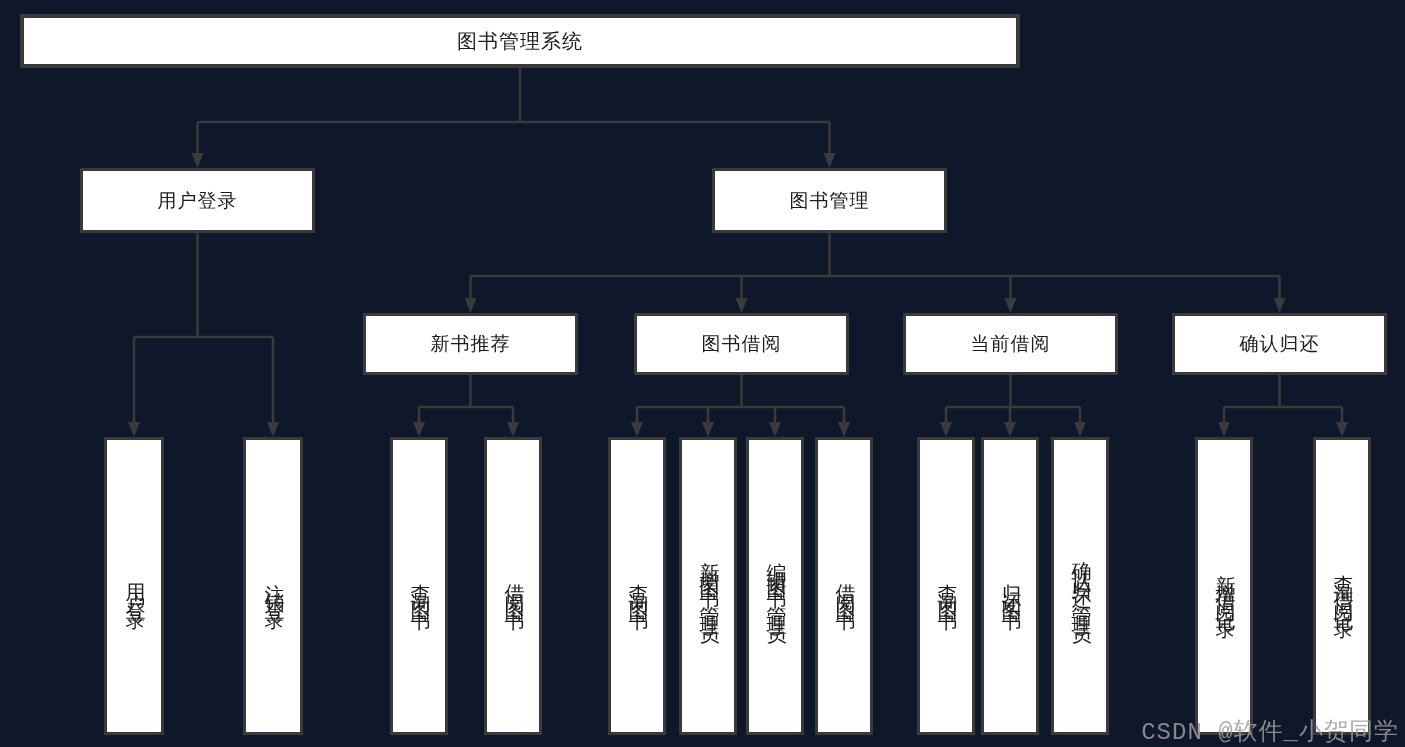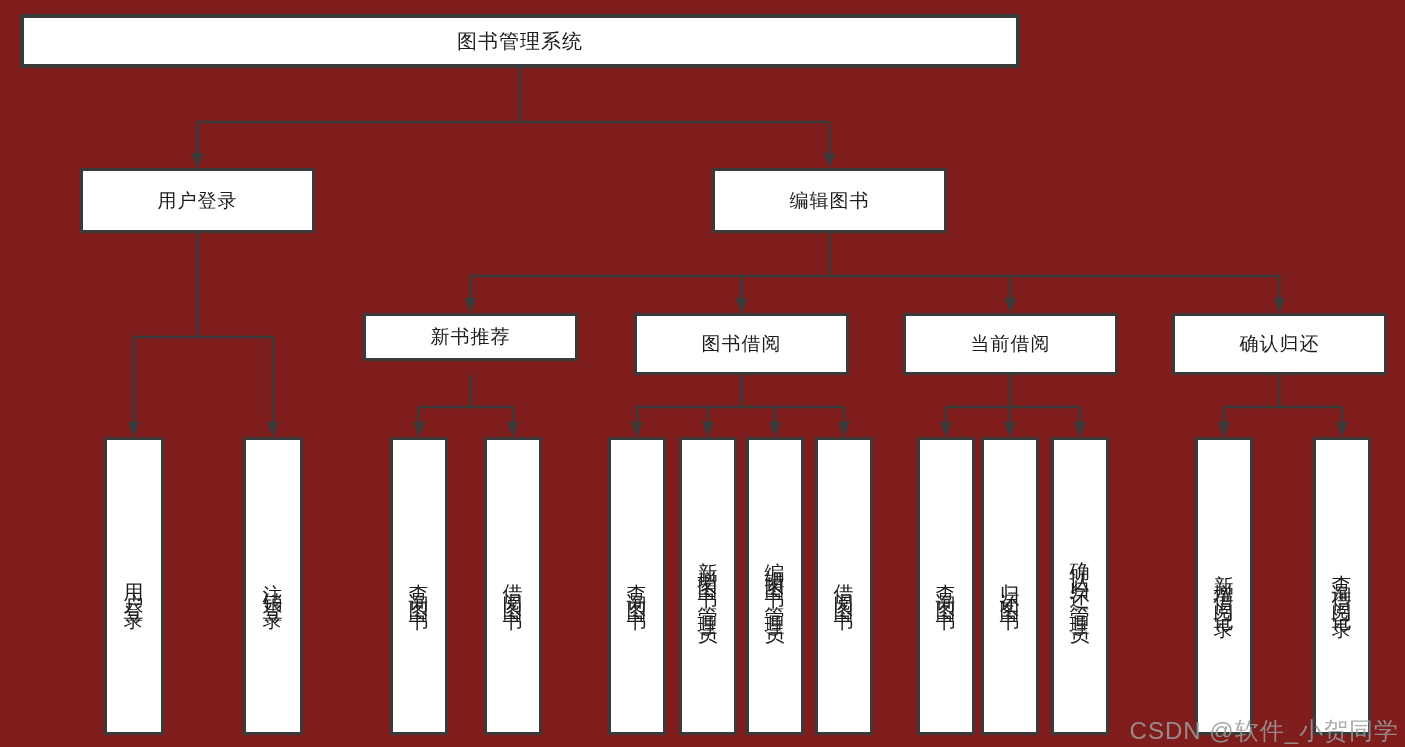--- a/index.html
+++ b/index.html
@@ -5,22 +5,23 @@
   html, body {
     margin: 0;
     padding: 0;
     background: #ffffff;
     font-family: "Liberation Sans", "DejaVu Sans", sans-serif;
   }
   #stage {
     position: relative;
     width: 1405px;
     height: 747px;
-    background: #7f1d1d;
+    background: #0f172a;
     overflow: hidden;
+    font-family: Liberation Mono, monospace;
   }
   #connectors {
     position: absolute;
     left: 0; top: 0;
     width: 1405px; height: 747px;
     z-index: 1;
   }
   .box {
     position: absolute;
     box-sizing: border-box;
@@ -116,24 +117,24 @@
   </svg>
 
   <div class="box hbox root-box" style="left:20px; top:14px; width:1000px; height:54px;">
     <span>图书管理系统</span>
   </div>
 
   <div class="box hbox" style="left:80px; top:168px; width:235px; height:65px;">
     <span>用户登录</span>
   </div>
   <div class="box hbox" style="left:712px; top:168px; width:235px; height:65px;">
-    <span>编辑图书</span>
+    <span>图书管理</span>
   </div>
 
-  <div class="box hbox" style="left:363px; top:313px; width:215px; height:48px;">
+  <div class="box hbox" style="left:363px; top:313px; width:215px; height:62px;">
     <span>新书推荐</span>
   </div>
   <div class="box hbox" style="left:903px; top:313px; width:215px; height:62px;">
     <span>当前借阅</span>
   </div>
   <div class="box hbox" style="left:634px; top:313px; width:215px; height:62px;">
     <span>图书借阅</span>
   </div>
   <div class="box hbox" style="left:1172px; top:313px; width:215px; height:62px;">
     <span>确认归还</span>

